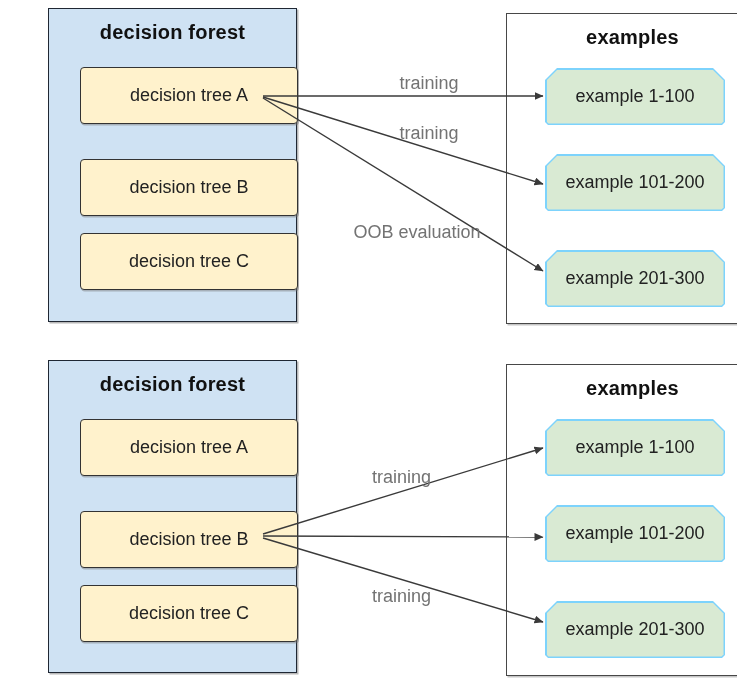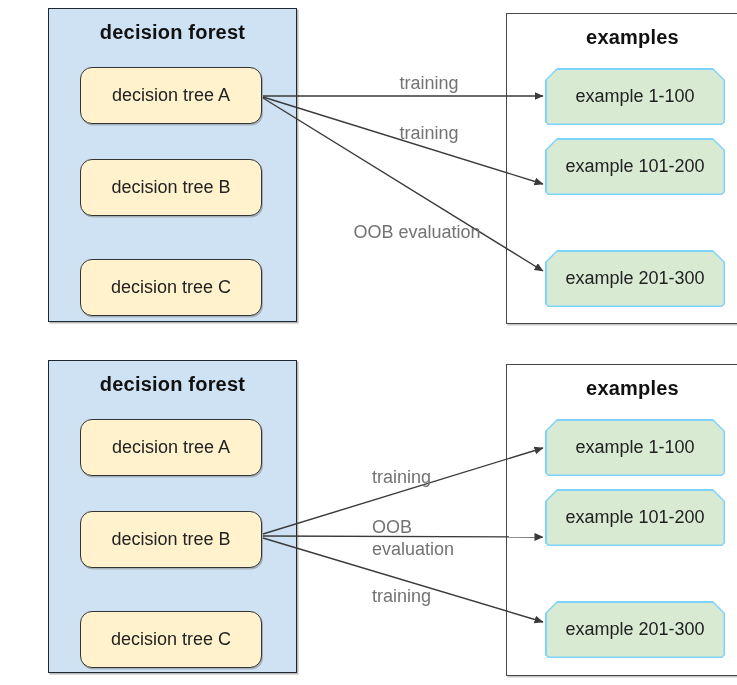--- a/index.html
+++ b/index.html
@@ -15,37 +15,37 @@
   }
   .examples-panel{
     left:466px;width:253px;background:#ffffff;border:1.5px solid #474747;
     box-shadow:1.5px 1.5px 0 rgba(140,140,140,.5);
   }
   .box-title{
     position:absolute;top:12px;left:0;width:100%;text-align:center;
     font-size:20px;font-weight:bold;color:#111;letter-spacing:.2px;
   }
   .tree{
-    position:absolute;left:31px;width:182px;height:57px;box-sizing:border-box;
-    background:#fff2cc;border:1.6px solid #333333;border-radius:12px;
+    position:absolute;left:31px;width:218px;height:57px;box-sizing:border-box;
+    background:#fff2cc;border:1.6px solid #333333;border-radius:4px;
     display:flex;align-items:center;justify-content:center;
     font-size:18px;color:#222;box-shadow:1px 1.5px 0 rgba(115,115,115,.45);
   }
-  .t1{top:58px}.t2{top:150px}.t3{top:250px}
+  .t1{top:58px}.t2{top:150px}.t3{top:224px}
   .ex-outer{
     position:absolute;left:38px;width:180px;height:57px;background:#7dd3fc;
     clip-path:polygon(12px 0,calc(100% - 12px) 0,100% 12px,100% calc(100% - 3px),calc(100% - 3px) 100%,3px 100%,0 calc(100% - 3px),0 12px);
     filter:drop-shadow(1px 1.5px 0 rgba(120,120,120,.5));
   }
   .ex-inner{
     position:absolute;inset:1.5px;background:#d9ead3;
     clip-path:polygon(11px 0,calc(100% - 11px) 0,100% 11px,100% calc(100% - 2px),calc(100% - 2px) 100%,2px 100%,0 calc(100% - 2px),0 11px);
     display:flex;align-items:center;justify-content:center;font-size:18px;color:#222;
   }
-  .g1{top:54px}.g2{top:124px}.g3{top:236px}
+  .g1{top:54px}.g2{top:140px}.g3{top:236px}
   .lbl{
     position:absolute;z-index:2;font-size:18px;line-height:22px;
     color:#737373;white-space:pre-line;
   }
   .lbl-c{transform:translate(-50%,-50%);text-align:center;}
   .lbl-l{transform:translateY(-50%);text-align:left;}
 </style>
 </head>
 <body>
 
@@ -105,17 +105,15 @@
     </div>
     <div class="ex-outer g2">
       <div class="ex-inner">example 101-200</div>
     </div>
     <div class="ex-outer g3">
       <div class="ex-inner">example 201-300</div>
     </div>
   </div>
 
   <div class="lbl lbl-l" style="left:332px;top:477px;">training</div>
-  <div class="lbl lbl-l" style="left:332px;top:538px;">OOB
-evaluation</div>
   <div class="lbl lbl-l" style="left:332px;top:596px;">training</div>
 
 </div>
 
 </body></html>

